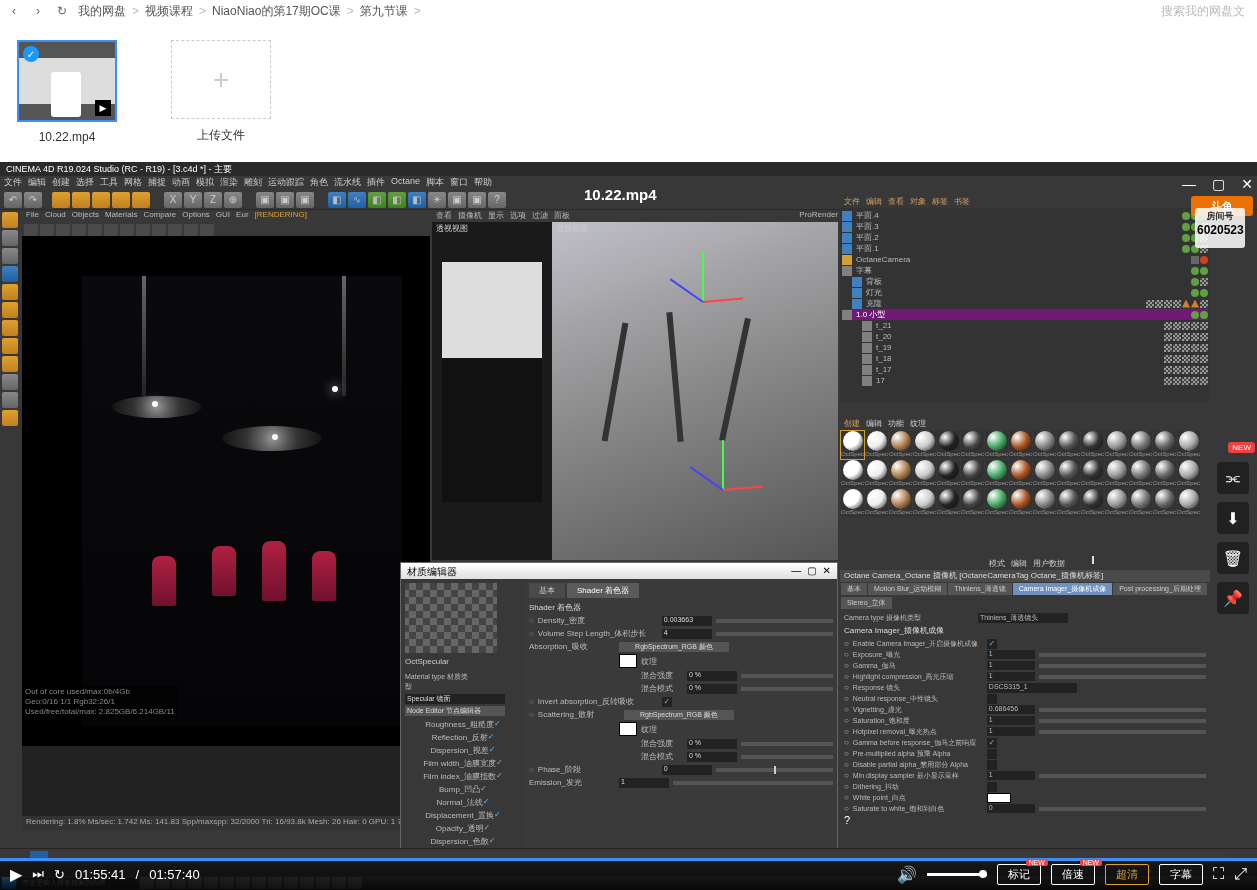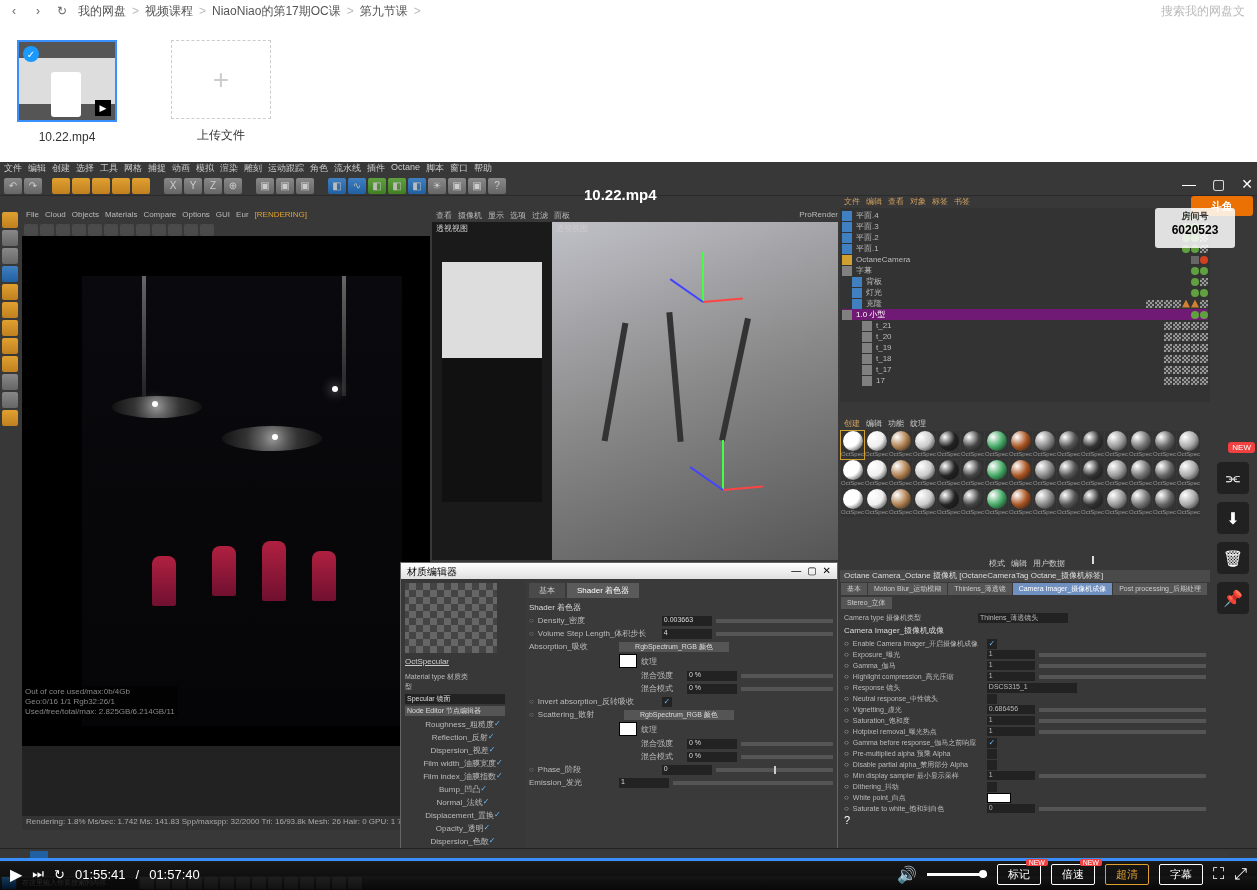--- a/index.html
+++ b/index.html
@@ -72,21 +72,21 @@
 .axis-gizmo .ax.x { height:40px; background:#f44; transform:rotate(85deg); }
 .axis-gizmo .ax.z { height:40px; background:#44f; transform:rotate(-55deg); }
 
 
 .mat-dialog { position:absolute; left:400px; top:400px; width:438px; height:310px; background:#3a3a3a; border:1px solid #666; font-size:9px; }
 .mat-title { height:16px; background:linear-gradient(#fff,#e0e0e0); color:#000; font-size:10px; padding:2px 6px; display:flex; justify-content:space-between; }
 .mat-title .wbtns { display:flex; gap:6px; }
 .mat-body { display:flex; height:294px; }
 .mat-left { width:124px; background:#383838; padding:4px; }
 .mat-preview { width:92px; height:70px; background:repeating-conic-gradient(#666 0 25%,#444 0 50%) 50%/14px 14px; margin-bottom:4px; }
-.mat-name { font-size:8px; color:#ccc; margin-bottom:6px;text-decoration:underline; }
+.mat-name { font-size:8px; color:#ccc; margin-bottom:6px; }
 .mat-props { font-size:8px; color:#bbb; }
 .mat-props div { padding:1px 0; display:flex; justify-content:center; }
 .mat-props .chk { color:#6bf; }
 .mat-right { flex:1; background:#3a3a3a; padding:4px; }
 .mat-tabs { display:flex; gap:2px; margin-bottom:4px; }
 .mat-tab { padding:2px 10px; background:#4a4a4a; font-size:8px; color:#ccc; }
 .mat-tab.active { background:#5a5a5a; color:#fff; }
 .param-row { display:flex; align-items:center; gap:4px; margin:2px 0; font-size:8px; color:#bbb; }
 .param-row .lbl { width:120px; }
 .param-row .val { width:50px; height:10px; background:#222; color:#ddd; font-size:7px; padding:0 2px; }
@@ -148,21 +148,21 @@
 .video-title { position:absolute; top:24px; left:584px; color:#fff; font-size:15px; font-weight:bold; z-index:5; }
 .video-bar { position:absolute; bottom:0; left:0; right:0; height:32px; background:linear-gradient(rgba(0,0,0,0.4),rgba(0,0,0,0.8)); display:flex; align-items:center; gap:10px; padding:0 10px; color:#fff; z-index:10; }
 .video-bar .seek { position:absolute; top:0; left:0; right:0; height:3px; background:#3a8fff; }
 .video-bar .pbtn { font-size:16px; cursor:pointer; }
 .vbtn { padding:2px 10px; border:1px solid #fff; border-radius:2px; font-size:11px; position:relative; cursor:pointer; }
 .vbtn.hq { border-color:#e0a030; color:#e0a030; }
 .vbtn .new { position:absolute; top:-6px; right:-8px; background:#f04040; color:#fff; font-size:7px; padding:0 3px; border-radius:2px; }
 .side-icons { position:absolute; right:4px; top:300px; width:36px; display:flex; flex-direction:column; gap:8px; z-index:20; }
 .side-icons .sicon { width:32px; height:32px; background:rgba(0,0,0,0.4); border-radius:4px; color:#fff; display:flex; align-items:center; justify-content:center; font-size:16px; }
 .side-icons .new-badge { position:absolute; top:-20px; right:-2px; background:#f04040; color:#fff; font-size:8px; padding:1px 4px; border-radius:3px; }
-.douyu { position:absolute; right:22px; top:46px; width:80px; height:40px; background:rgba(255,255,255,0.85); border-radius:3px; font-size:9px; color:#333; text-align:center; padding:2px; z-index:15; }
+.douyu { position:absolute; right:12px; top:46px; width:50px; height:40px; background:rgba(255,255,255,0.85); border-radius:3px; font-size:9px; color:#333; text-align:center; padding:2px; z-index:15; }
 .douyu .room { font-weight:bold; }
 .douyu .num { font-size:12px; font-weight:bold; color:#000; }
 
 
 .time-txt { font-size:13px; }
 
 
 .dy-logo { position:absolute; right:4px; top:34px; width:62px; height:20px; background:rgba(255,120,0,0.9); border-radius:3px; z-index:14; display:flex; align-items:center; justify-content:center; color:#fff; font-size:11px; font-weight:bold; }
 
 
@@ -197,20 +197,21 @@
     </div>
     <div class="file-name">10.22.mp4</div>
   </div>
   <div class="file-item">
     <div class="upload-box">+</div>
     <div class="file-name">上传文件</div>
   </div>
 </div>
 
 <div class="c4d">
+  <div class="c4d-title">CINEMA 4D R19.024 Studio (RC - R19) - [3.c4d *] - 主要</div>
   <div class="c4d-menu">
     <span>文件</span>
     <span>编辑</span>
     <span>创建</span>
     <span>选择</span>
     <span>工具</span>
     <span>网格</span>
     <span>捕捉</span>
     <span>动画</span>
     <span>模拟</span>

